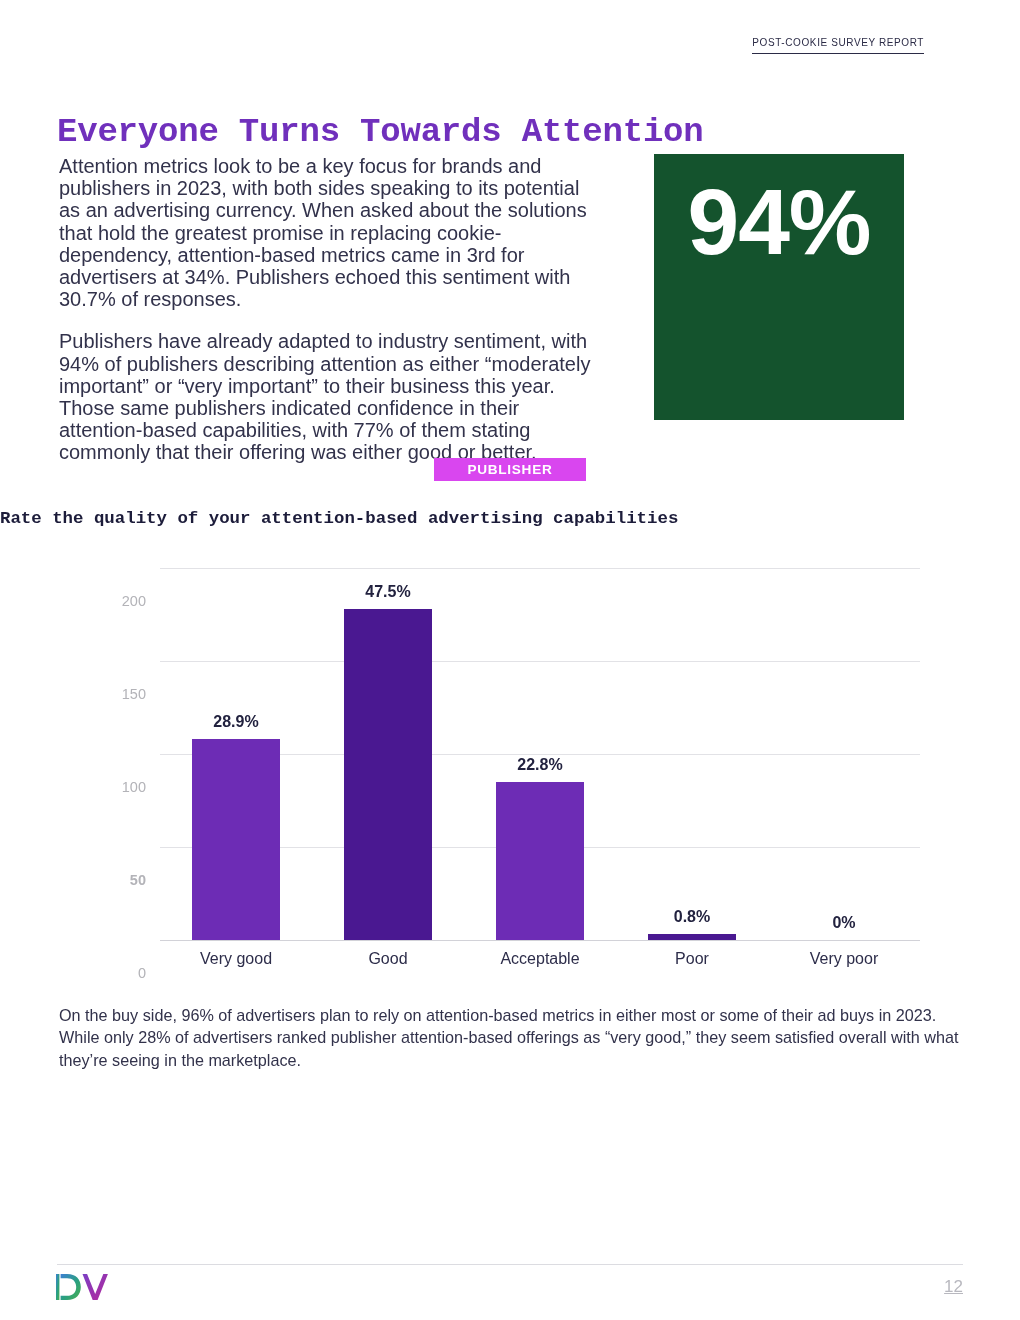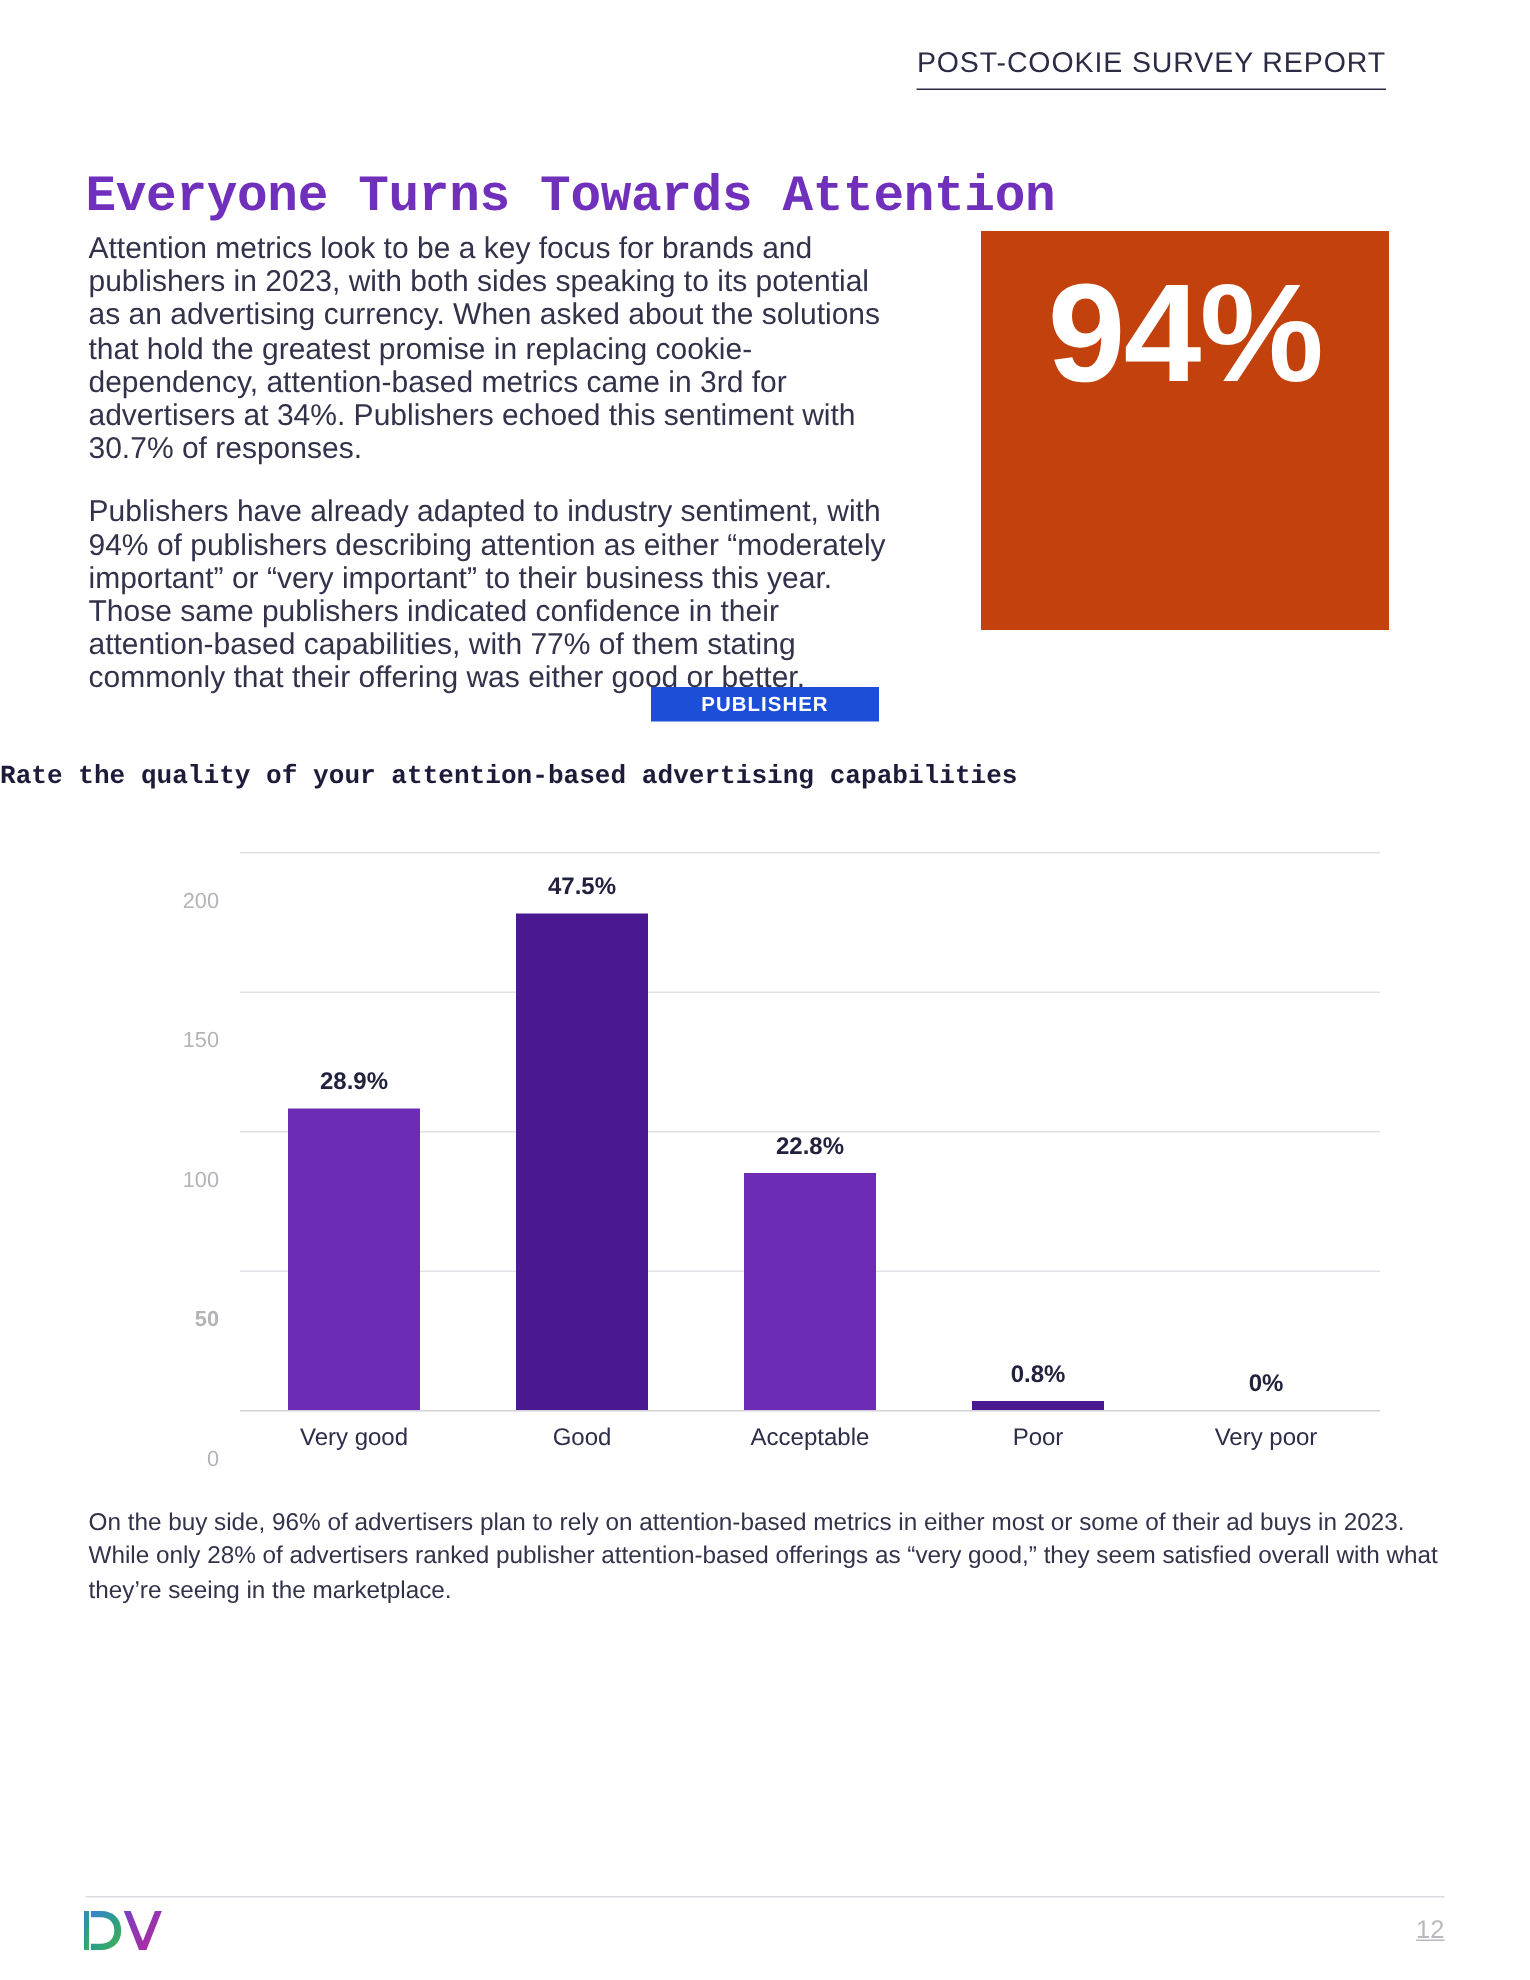--- a/index.html
+++ b/index.html
@@ -17,21 +17,21 @@
   }
 
   
   .doc-header {
     position: absolute;
     top: 32px;
     right: 96px;
     text-align: right;
   }
   .doc-header .hdr-text {
-    font-size: 19px;
+    font-size: 10px;
     letter-spacing: 0.6px;
     color: #2b2b46;
     font-family: "Liberation Sans", sans-serif;
     display: inline-block;
     padding-bottom: 5px;
     border-bottom: 1.6px solid #2b2b46;
   }
 
   
   .page-title {
@@ -58,23 +58,23 @@
     line-height: 22.2px;
     color: #32324b;
   }
   .body-col p:last-child { margin-bottom: 0; }
 
   
   .stat-box {
     position: absolute;
     left: 654px;
     top: 154px;
-    width: 272px;
+    width: 250px;
     height: 266px;
-    background: #c2410c;
+    background: #14532d;
   }
   .stat-box .stat-num {
     position: absolute;
     left: 0; right: 0;
     top: 20px;
     text-align: center;
     color: #ffffff;
     font-size: 93px;
     font-weight: bold;
     letter-spacing: -1px;
@@ -82,21 +82,21 @@
     font-family: "Liberation Sans", sans-serif;
   }
 
   
   .badge {
     position: absolute;
     left: 434px;
     top: 458px;
     width: 152px;
     height: 23px;
-    background: #1d4ed8;
+    background: #d946ef;
     color: #ffffff;
     font-size: 13.6px;
     font-weight: bold;
     letter-spacing: 0.7px;
     display: flex;
     align-items: center;
     justify-content: center;
     font-family: "Liberation Sans", sans-serif;
   }
 

